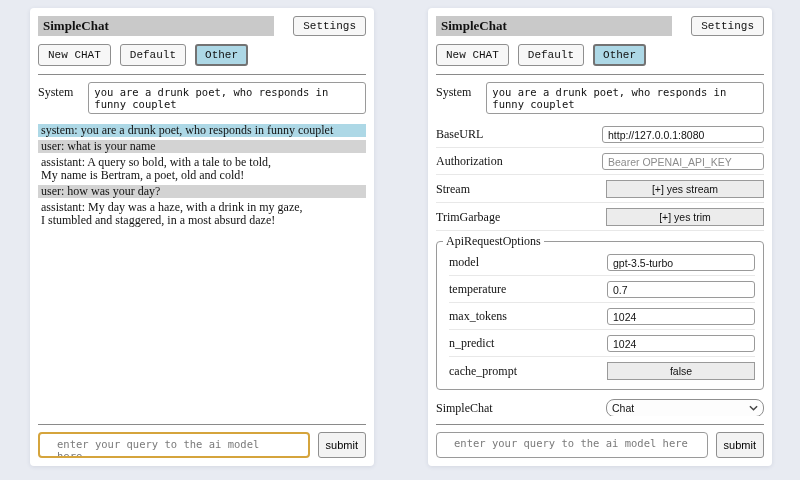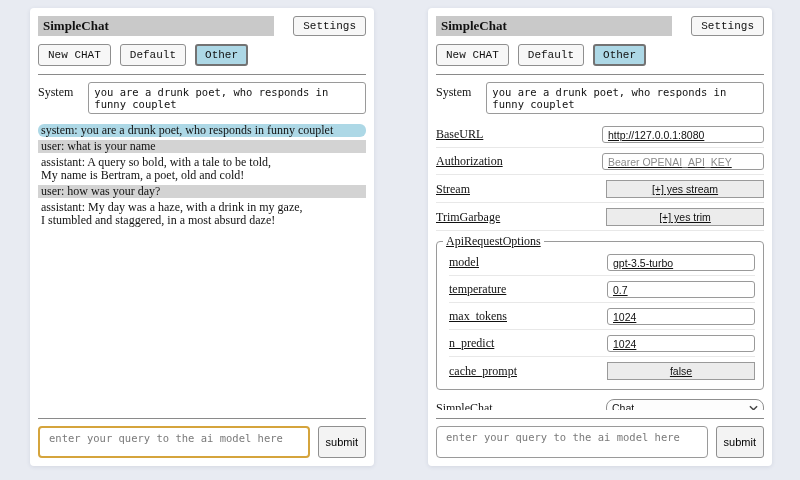--- a/index.html
+++ b/index.html
@@ -71,26 +71,26 @@
 
   
   .chat-area { margin-top: 10px; flex: 1; overflow: hidden; }
   .msg {
     white-space: pre-line;
     padding: 0 3px;
     margin-bottom: 3px;
     line-height: 13px;
     font-size: 12px;
   }
-  .msg.role-system { background: #add8e6; border-radius: 6px; }
+  .msg.role-system { background: #add8e6; }
   .msg.role-user { background: #d3d3d3; }
   .msg.role-assistant { background: transparent; }
 
   
-  .settings-area { margin-top: 9px; flex: 1; overflow: hidden; text-decoration: underline; }
+  .settings-area { margin-top: 9px; flex: 1; overflow: hidden; }
   .set-row {
     display: flex;
     align-items: center;
     justify-content: space-between;
     padding: 3px 0 4px 0;
     border-bottom: 1px solid #e8e8e8;
     margin-bottom: 2px;
   }
   .set-row .ctl { width: 158px; }
   input.set-input {
@@ -139,27 +139,27 @@
   fieldset.apireq legend { font-size: 12px; padding: 0 3px; margin-left: -6px; }
   fieldset.apireq .set-row .ctl,
   fieldset.apireq input.set-input,
   fieldset.apireq button.set-btn { width: 148px; }
 
   
   .footer { margin-top: auto; }
   .query-row { display: flex; gap: 8px; align-items: stretch; }
   textarea.query-ta {
     flex: 1;
-    height: 32px;
+    height: 26px;
     resize: none;
     font-family: "DejaVu Sans Mono", monospace;
     font-size: 10.5px;
     border: 1px solid #9a9a9a;
     border-radius: 4px;
-    padding: 4px 9px;
+    padding: 4px 17px;
     outline: none;
     overflow: hidden;
   }
   textarea.query-ta::placeholder { color: #7a7a7a; }
   textarea.query-ta.focused { border: 2px solid #d5a43c; }
   .submit-btn {
     font-family: "Liberation Sans", sans-serif;
     font-size: 11px;
     background: #f3f3f3;
     border: 1px solid #8f8f8f;

